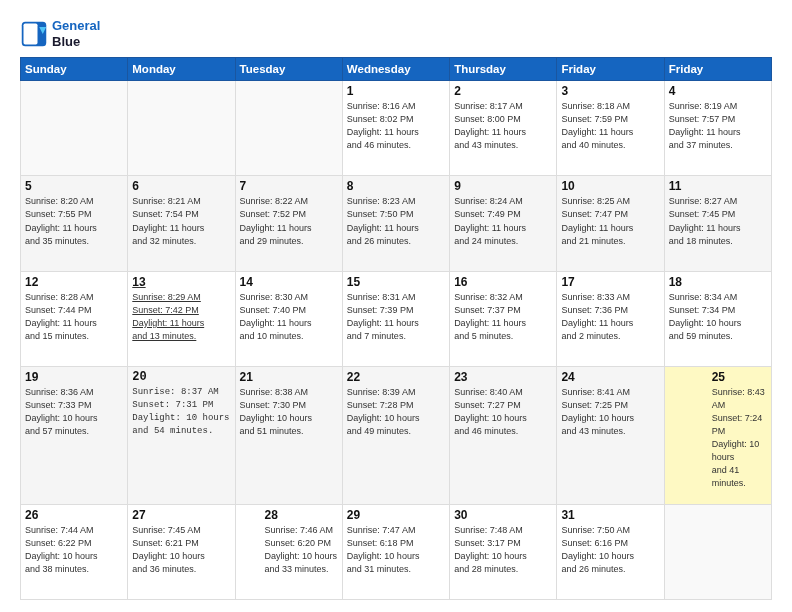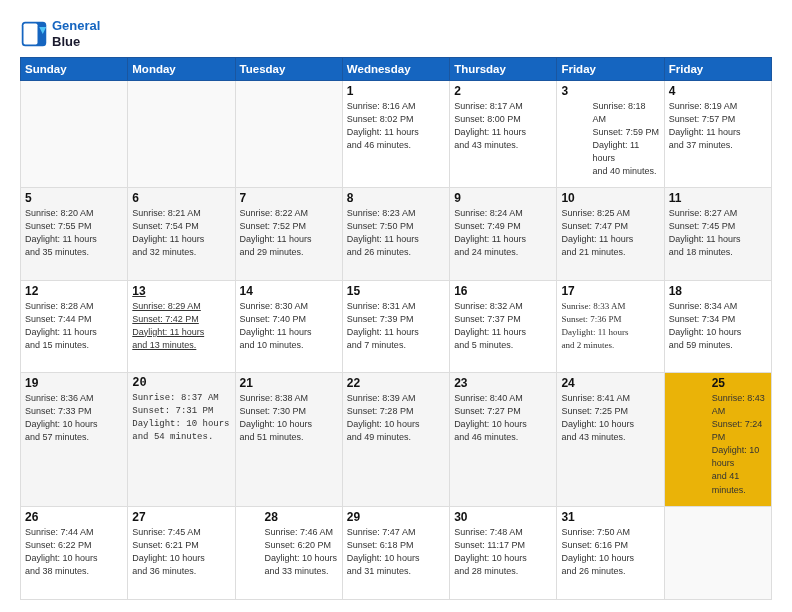--- a/index.html
+++ b/index.html
@@ -149,21 +149,21 @@
           </td>
           <td style="background: rgb(255, 255, 255);">
             <span class="day-num">2</span>
             <div class="day-info" style="white-space: pre-line;">Sunrise: 8:17 AM
 Sunset: 8:00 PM
 Daylight: 11 hours
 and 43 minutes.</div>
           </td>
           <td style="background: rgb(255, 255, 255);">
             <span class="day-num">3</span>
-            <div class="day-info" style="white-space: pre-line; margin-left: 31px;">Sunrise: 8:18 AM
+            <div class="day-info" style="white-space: pre-line;">Sunrise: 8:18 AM
 Sunset: 7:59 PM
 Daylight: 11 hours
 and 40 minutes.</div>
           </td>
           <td style="background: rgb(255, 255, 255);">
             <span class="day-num">4</span>
             <div class="day-info" style="white-space: pre-line;">Sunrise: 8:19 AM
 Sunset: 7:57 PM
 Daylight: 11 hours
 and 37 minutes.</div>
@@ -251,21 +251,21 @@
           </td>
           <td style="background: rgb(255, 255, 255);">
             <span class="day-num">16</span>
             <div class="day-info" style="white-space: pre-line;">Sunrise: 8:32 AM
 Sunset: 7:37 PM
 Daylight: 11 hours
 and 5 minutes.</div>
           </td>
           <td style="background: rgb(255, 255, 255);">
             <span class="day-num">17</span>
-            <div class="day-info" style="white-space: pre-line; font-family: Liberation Serif, serif;">Sunrise: 8:33 AM
+            <div class="day-info" style="white-space: pre-line;">Sunrise: 8:33 AM
 Sunset: 7:36 PM
 Daylight: 11 hours
 and 2 minutes.</div>
           </td>
           <td style="background: rgb(255, 255, 255);">
             <span class="day-num">18</span>
             <div class="day-info" style="white-space: pre-line;">Sunrise: 8:34 AM
 Sunset: 7:34 PM
 Daylight: 10 hours
 and 59 minutes.</div>
@@ -307,21 +307,21 @@
 Daylight: 10 hours
 and 46 minutes.</div>
           </td>
           <td style="background: rgb(245, 245, 245);">
             <span class="day-num">24</span>
             <div class="day-info" style="white-space: pre-line;">Sunrise: 8:41 AM
 Sunset: 7:25 PM
 Daylight: 10 hours
 and 43 minutes.</div>
           </td>
-          <td style="background: #eab308; padding-left: 47px;">
+          <td style="background: #fef9c3; padding-left: 47px;">
             <span class="day-num">25</span>
             <div class="day-info" style="white-space: pre-line;">Sunrise: 8:43 AM
 Sunset: 7:24 PM
 Daylight: 10 hours
 and 41 minutes.</div>
           </td>
         </tr>
         <tr>
           <td style="background: rgb(255, 255, 255);">
             <span class="day-num">26</span>
@@ -347,21 +347,21 @@
           <td style="background: rgb(255, 255, 255);">
             <span class="day-num">29</span>
             <div class="day-info" style="white-space: pre-line;">Sunrise: 7:47 AM
 Sunset: 6:18 PM
 Daylight: 10 hours
 and 31 minutes.</div>
           </td>
           <td style="background: rgb(255, 255, 255);">
             <span class="day-num">30</span>
             <div class="day-info" style="white-space: pre-line;">Sunrise: 7:48 AM
-Sunset: 11:17 PM
+Sunset: 3:17 PM
 Daylight: 10 hours
 and 28 minutes.</div>
           </td>
           <td style="background: rgb(255, 255, 255);">
             <span class="day-num">31</span>
             <div class="day-info" style="white-space: pre-line;">Sunrise: 7:50 AM
 Sunset: 6:16 PM
 Daylight: 10 hours
 and 26 minutes.</div>
           </td>

